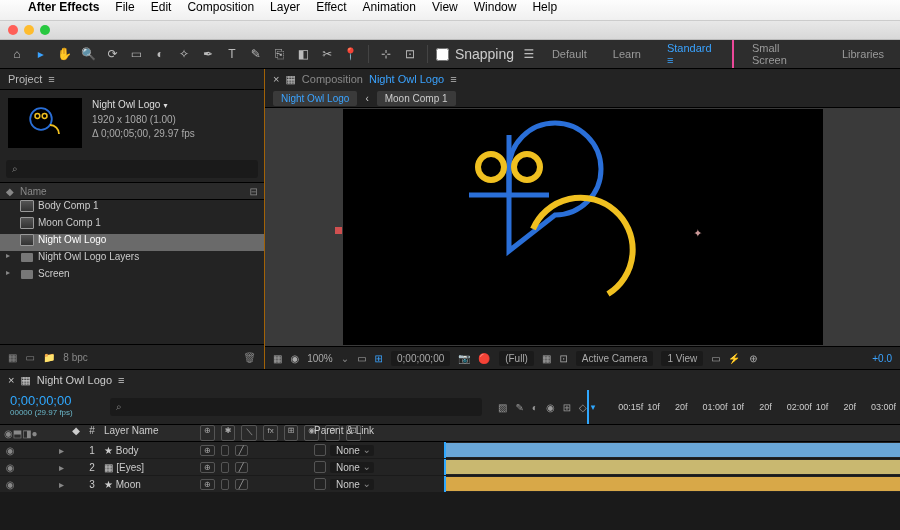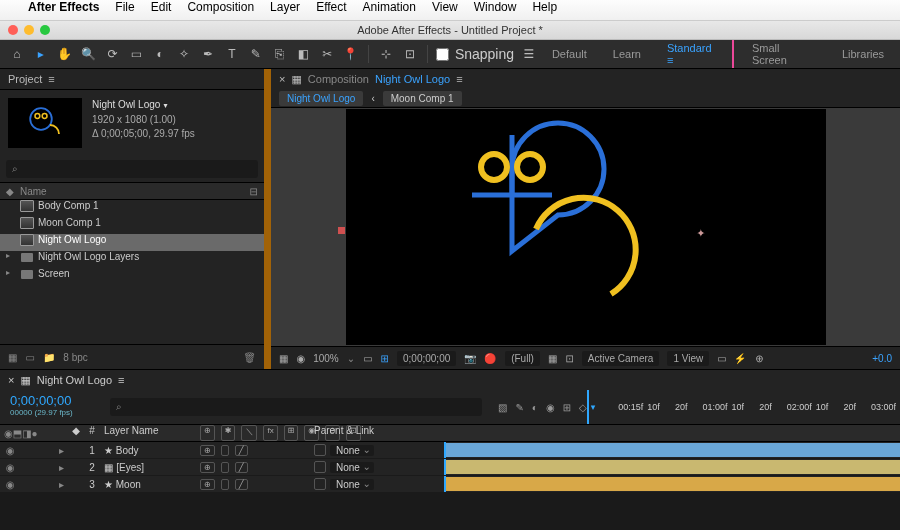--- a/index.html
+++ b/index.html
@@ -12,21 +12,21 @@
 .t-red{background:#ff5f57}.t-yel{background:#febc2e}.t-grn{background:#28c840}
 .win-title{position:absolute;left:0;right:0;text-align:center;color:#333;font-size:11px}
 .toolbar{height:28px;background:#2d2d2d;display:flex;align-items:center;gap:6px;padding:0 8px;border-bottom:1px solid #000}
 .ticon{width:18px;height:18px;display:flex;align-items:center;justify-content:center;color:#bbb;font-size:12px}
 .tsep{width:1px;height:18px;background:#444;margin:0 2px}
 .toolbar .right{margin-left:auto;display:flex;align-items:center;gap:10px;font-size:11px}
 .ws{color:#9a9a9a;padding:2px 8px}
 .ws.active{color:#3aa3ff}
 .ws.lines{border-right:2px solid #ec4899;padding-right:12px}
 .body{display:flex;height:300px}
-.project{width:264px;background:#232323;display:flex;flex-direction:column;border-right:7px solid #a16207}
+.project{width:264px;background:#232323;display:flex;flex-direction:column;border-right:1px solid #a16207}
 .panel-hd{height:20px;display:flex;align-items:center;padding:0 8px;font-size:11px;color:#bbb;gap:6px;border-bottom:1px solid #000}
 .asset{display:flex;gap:10px;padding:8px}
 .thumb{width:72px;height:48px;background:#000;border:1px solid #000;position:relative}
 .asset-info{font-size:10px;color:#aaa;line-height:14px}
 .asset-info .nm{color:#ddd}
 .asset-info .nm::after{content:"▾";font-size:8px;margin-left:3px}
 .search{margin:4px 6px;height:18px;background:#1a1a1a;border-radius:3px;display:flex;align-items:center;padding:0 6px;color:#888}
 .list-hd{display:flex;align-items:center;height:16px;padding:0 6px;background:#2a2a2a;border-top:1px solid #000;border-bottom:1px solid #000;color:#888}
 .list-hd .tag{width:14px}
 .list{flex:1;overflow:hidden}
@@ -99,21 +99,20 @@
   <span>Window</span>
   <span>Help</span>
 </div>
 
 <div class="titlebar">
   <div class="traffic">
     <span class="t-red"></span>
     <span class="t-yel"></span>
     <span class="t-grn"></span>
   </div>
-  <div class="win-title">Adobe After Effects - Untitled Project *</div>
 </div>
 
 <div class="toolbar">
   <span class="ticon">⌂</span>
   <span class="ticon" style="color:#3aa3ff">▸</span>
   <span class="ticon">✋</span>
   <span class="ticon">🔍</span>
   <span class="ticon">⟳</span>
   <span class="ticon">▭</span>
   <span class="ticon">◐</span>

